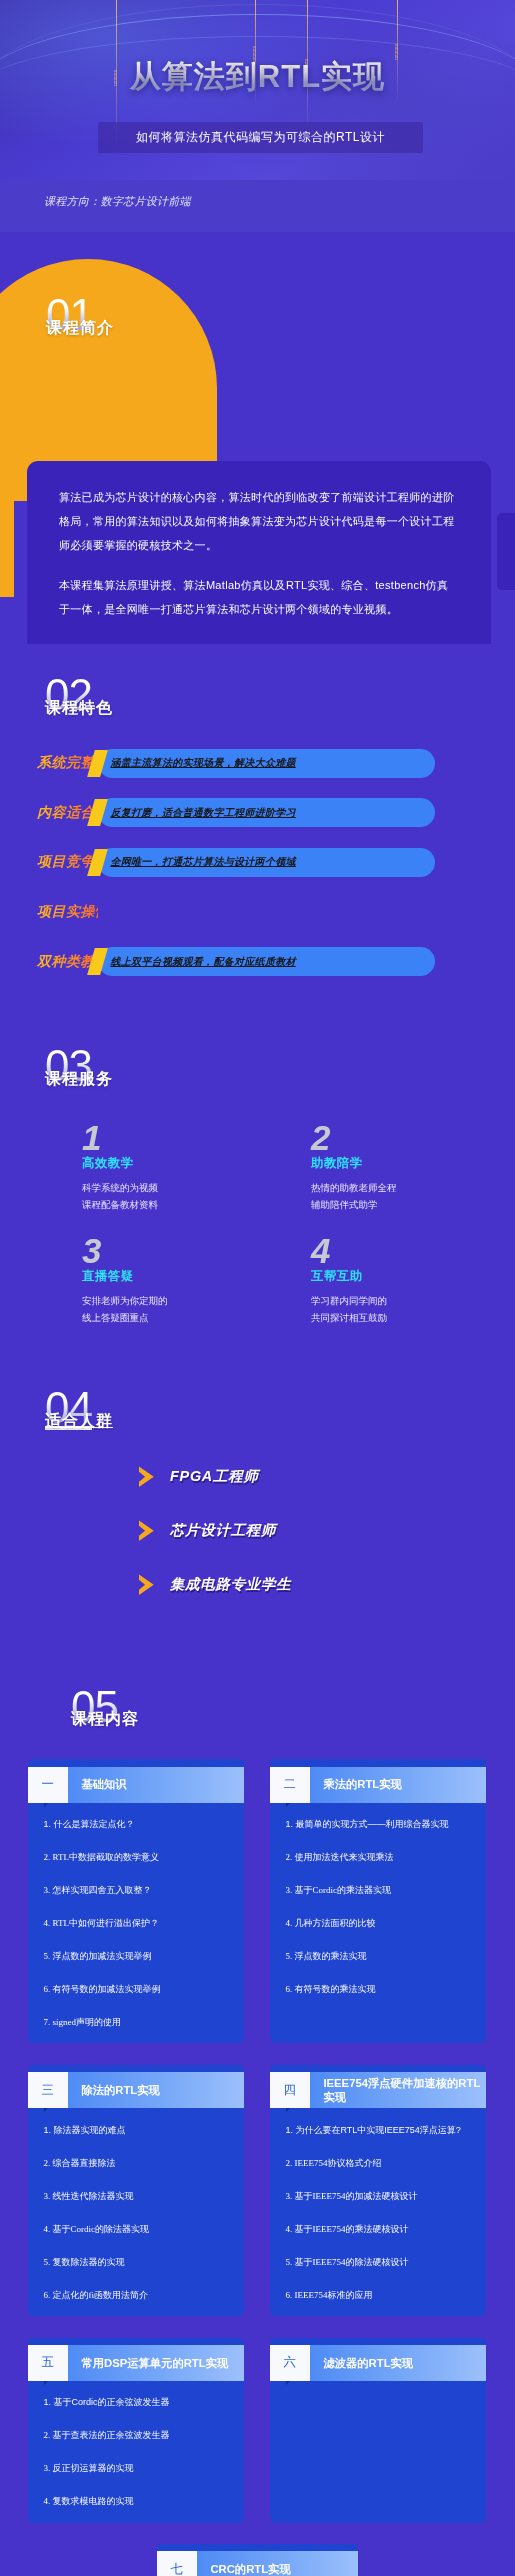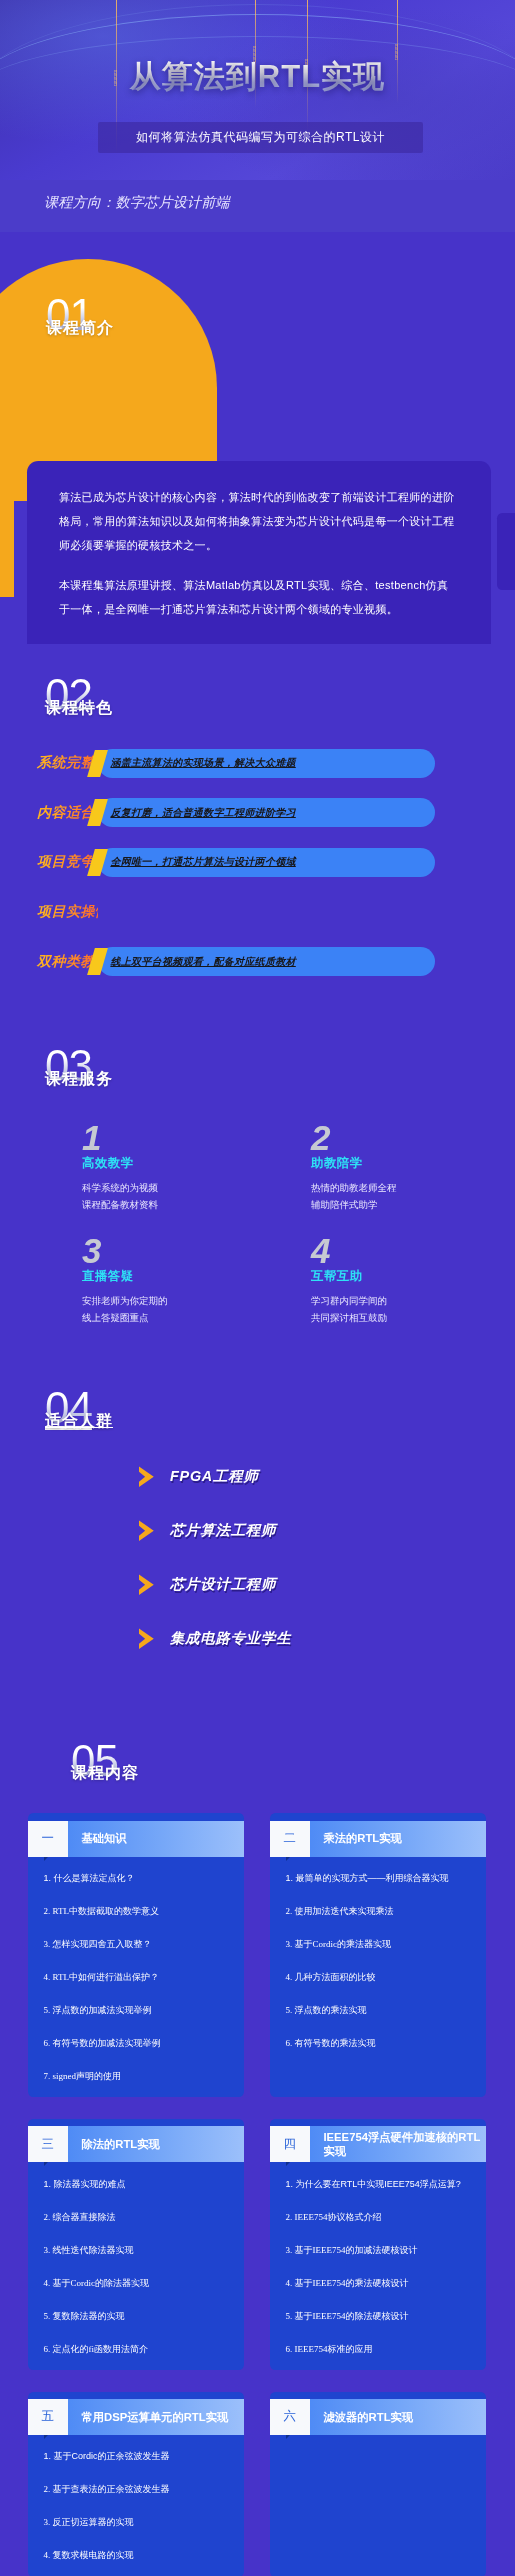--- a/index.html
+++ b/index.html
@@ -57,21 +57,21 @@
   .hero-sub {
     position: absolute; left: 98px; top: 122px;
     width: 325px; height: 31px;
     background: rgba(60,40,160,.62);
     border-radius: 2.1px;
     display: flex; align-items: center; justify-content: center;
     font-size: 12px; letter-spacing: 0.5px; color: #fff;
   }
   .hero-direction {
     position: absolute; left: 44px; top: 208px;
-    font-size: 14px; font-style: italic; color: #e8e6ff; letter-spacing: 0.3px;
+    font-size: 11px; font-style: italic; color: #e8e6ff; letter-spacing: 0.3px;
   }
 
   
   .sec-head { position: relative; padding-left: 42px; }
   .sec-num {
     font-size: 44px; font-weight: 300; line-height: .88;
     background: linear-gradient(to bottom, #ffffff 30%, #c9cde8 60%, #9aa0cf 100%);
     -webkit-background-clip: text; background-clip: text; color: transparent;
     letter-spacing: -1px;
   }
@@ -335,24 +335,20 @@
       <div class="sec-num">04</div>
       <div class="sec-label">适合人群</div>
     </div>
     <div class="aud-list" id="aud-list">
         <div class="aud-row">
           <span class="chev"></span>
           <span class="aud-text">FPGA工程师</span>
         </div>
         <div class="aud-row">
           <span class="chev"></span>
-          <span class="aud-text">芯片算法工程师</span>
-        </div>
-        <div class="aud-row">
-          <span class="chev"></span>
           <span class="aud-text">芯片设计工程师</span>
         </div>
         <div class="aud-row">
           <span class="chev"></span>
           <span class="aud-text">集成电路专业学生</span>
         </div>
       </div>
   </div>
 
   <div class="s05">

